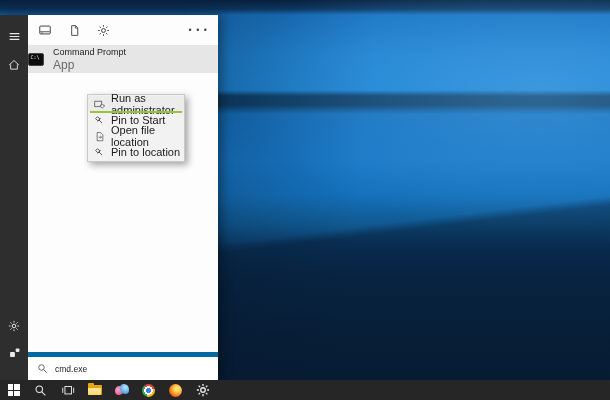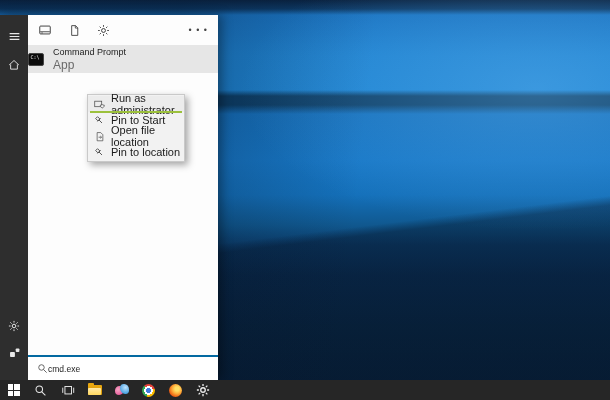--- a/index.html
+++ b/index.html
@@ -52,21 +52,21 @@
   .more-btn{margin-left:auto;font-size:9px;letter-spacing:1px;color:#444;line-height:6px;}
   .section-header{font-size:8px;font-weight:bold;color:#151515;padding:9px 0 5px 9px;}
   .result-row{height:28px;background:#e6e6e6;display:flex;align-items:center;gap:9px;padding-left:0;flex:0 0 auto;}
   .cmd-icon{width:16px;height:13px;background:#0c0c0c;border:1px solid #454545;border-radius:2px;
     color:#eee;font-family:"DejaVu Sans Mono",monospace;font-size:5px;line-height:5px;
     padding:1px 0 0 1.5px;box-sizing:border-box;overflow:hidden;flex:0 0 auto;}
   .result-text{display:flex;flex-direction:column;}
   .result-title{font-size:9px;color:#1c1c1c;}
   .result-sub{font-size:12px;color:#6a6a6a;margin-top:1px;}
   .panel-body{flex:1;background:#fdfdfd;}
-  .search-box{height:23px;border-top:2px solid #0369a1;background:#fff;display:flex;align-items:center;
+  .search-box{height:23px;border-top:5px solid #0369a1;background:#fff;display:flex;align-items:center;gap:7px;
     padding-left:9px;flex:0 0 auto;color:#555;}
   .search-box .value{font-size:8.5px;color:#1c1c1c;}
 
   
   .context-menu{position:absolute;left:87px;top:94px;width:96px;background:#f2f2f2;
     border:1px solid #c9c9c9;box-shadow:3px 3px 7px rgba(0,0,0,.35);padding:1px 0;z-index:15;}
   .menu-item{position:relative;height:16px;display:flex;align-items:center;gap:6px;padding-left:6px;
     font-size:11px;color:#1a1a1a;}
   .menu-item .mi-icon{width:11px;height:11px;display:flex;align-items:center;justify-content:center;color:#4a4a4a;flex:0 0 auto;}
   .menu-item.highlighted{background:#ececec;}

